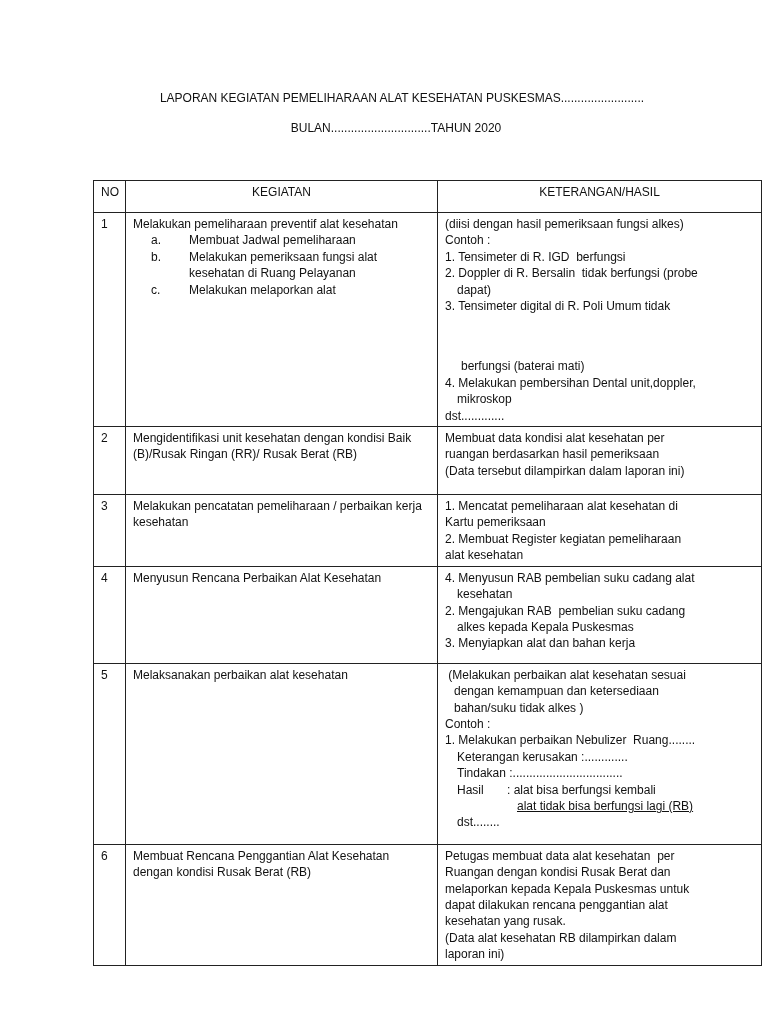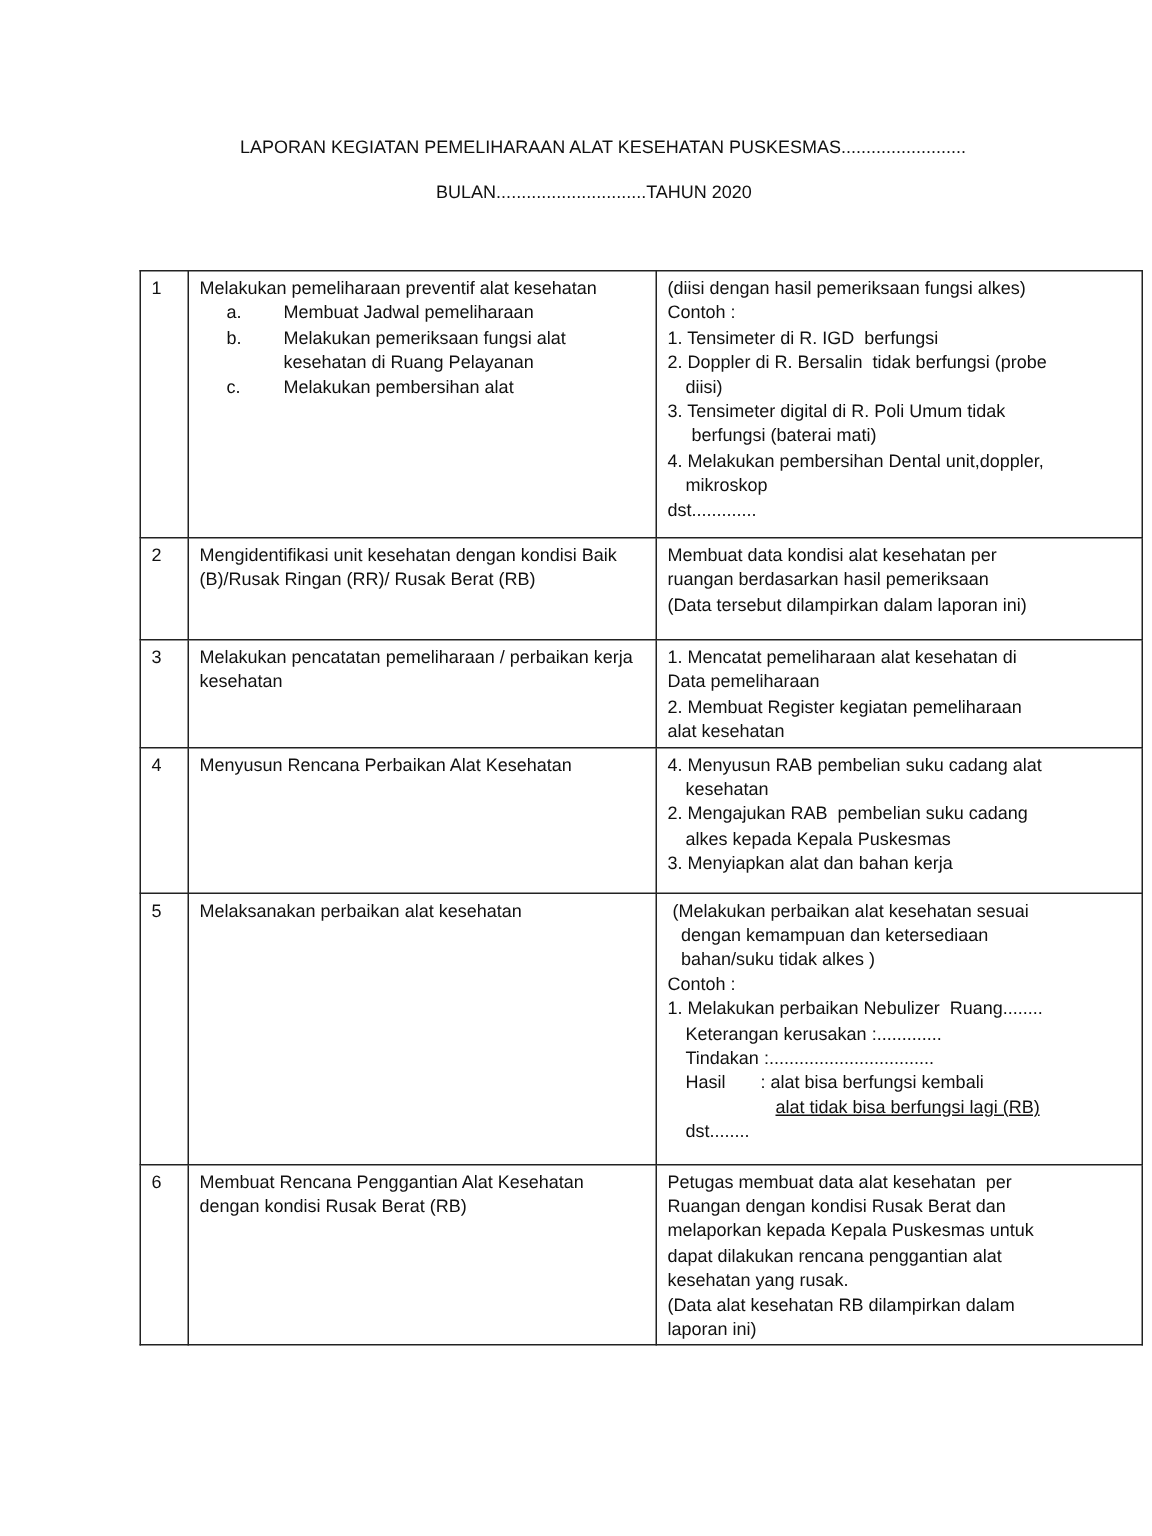--- a/index.html
+++ b/index.html
@@ -10,60 +10,65 @@
   .t2 { top: 121px; left: 12px; }
   table { position: absolute; left: 93px; top: 180px; border-collapse: collapse;
           width: 668px; table-layout: fixed; font-size: 12px; line-height: 16.4px; }
   td, th { border: 1px solid #222; vertical-align: top; padding: 3px 7px 2px 7px; font-weight: normal; }
   th { text-align: center; height: 26px; }
   col.c1 { width: 32px; } col.c2 { width: 312px; } col.c3 { width: 324px; }
   .sub { display: flex; padding-left: 8px; }
   .sub .lbl { width: 38px; padding-left: 10px; flex-shrink: 0; }
   .line { white-space: pre-wrap; }
   .ind { padding-left: 12px; }
-  .ind2 { padding-left: 16px; }
+  .ind2 { padding-left: 16px; margin-top: 44px; }
   .ind3 { padding-left: 72px; text-decoration: underline; }
 </style>
 </head>
 <body>
 
 <div class="title t1">LAPORAN KEGIATAN PEMELIHARAAN ALAT KESEHATAN PUSKESMAS.........................</div>
 <div class="title t2">BULAN..............................TAHUN 2020</div>
 
 <table>
   <colgroup>
       <col class="c1">
       <col class="c2">
       <col class="c3">
     </colgroup>
   <tbody>
+      <tr>
+    <th style="text-align:left">NO</th>
+    <th>KEGIATAN</th>
+    <th>KETERANGAN/HASIL</th>
+  </tr>
 
   <tr style="height:178px">
     <td>1</td>
     <td>
       <div>Melakukan pemeliharaan preventif alat kesehatan</div>
       <div class="sub">
             <span class="lbl">a.</span>
             <span>Membuat Jadwal pemeliharaan</span>
           </div>
       <div class="sub">
             <span class="lbl">b.</span>
             <span>Melakukan pemeriksaan fungsi alat kesehatan di Ruang  Pelayanan</span>
           </div>
       <div class="sub">
             <span class="lbl">c.</span>
-            <span>Melakukan pembersihan alat</span>
+            <span>Melakukan melaporkan alat</span>
           </div>
     </td>
     <td>
       <div class="line">(diisi dengan hasil pemeriksaan fungsi alkes)</div>
       <div class="line">Contoh :</div>
       <div class="line">1. Tensimeter di R. IGD  berfungsi</div>
       <div class="line">2. Doppler di R. Bersalin  tidak berfungsi (probe</div>
-      <div class="line ind">diisi)</div>
+      <div class="line ind">dapat)</div>
       <div class="line">3. Tensimeter digital di R. Poli Umum tidak</div>
       <div class="line ind2">berfungsi (baterai mati)</div>
       <div class="line">4. Melakukan pembersihan Dental unit,doppler,</div>
       <div class="line ind">mikroskop</div>
       <div class="line">dst.............</div>
     </td>
   </tr>
 
   <tr style="height:68px">
     <td>2</td>
@@ -73,21 +78,21 @@
       <div class="line">ruangan berdasarkan hasil pemeriksaan</div>
       <div class="line">(Data tersebut dilampirkan dalam laporan ini)</div>
     </td>
   </tr>
 
   <tr style="height:67px">
     <td>3</td>
     <td>Melakukan pencatatan pemeliharaan / perbaikan kerja kesehatan</td>
     <td>
       <div class="line">1. Mencatat pemeliharaan alat kesehatan di</div>
-      <div class="line">Data pemeliharaan</div>
+      <div class="line">Kartu pemeriksaan</div>
       <div class="line">2. Membuat Register kegiatan pemeliharaan</div>
       <div class="line">alat kesehatan</div>
     </td>
   </tr>
 
   <tr style="height:97px">
     <td>4</td>
     <td>Menyusun Rencana Perbaikan  Alat Kesehatan</td>
     <td>
       <div class="line">4. Menyusun RAB pembelian suku cadang alat</div>

